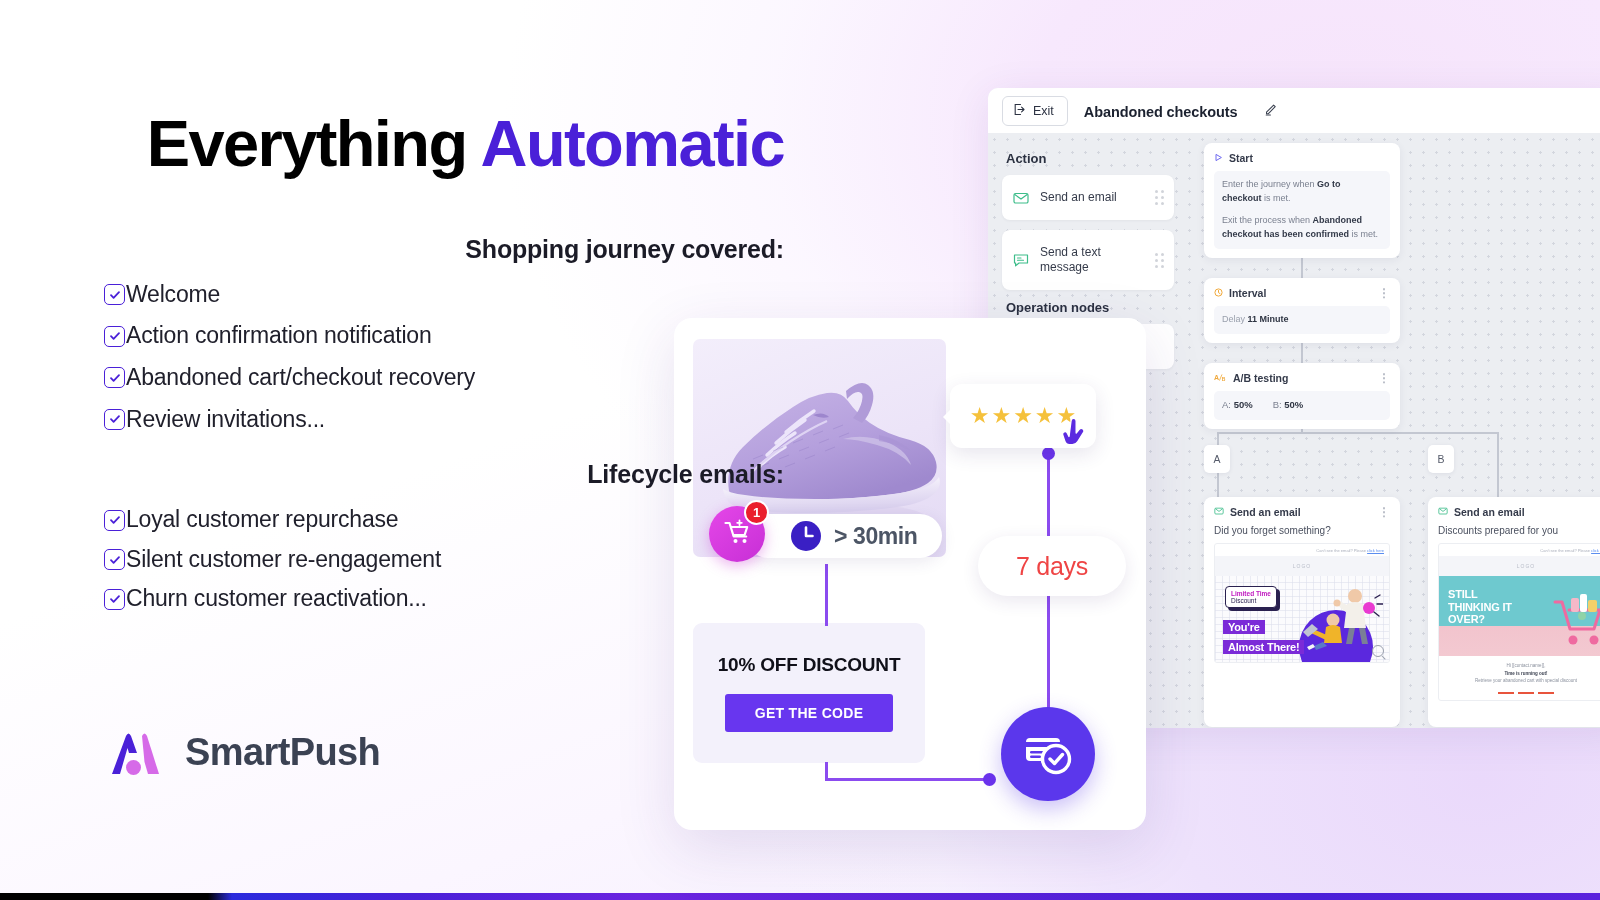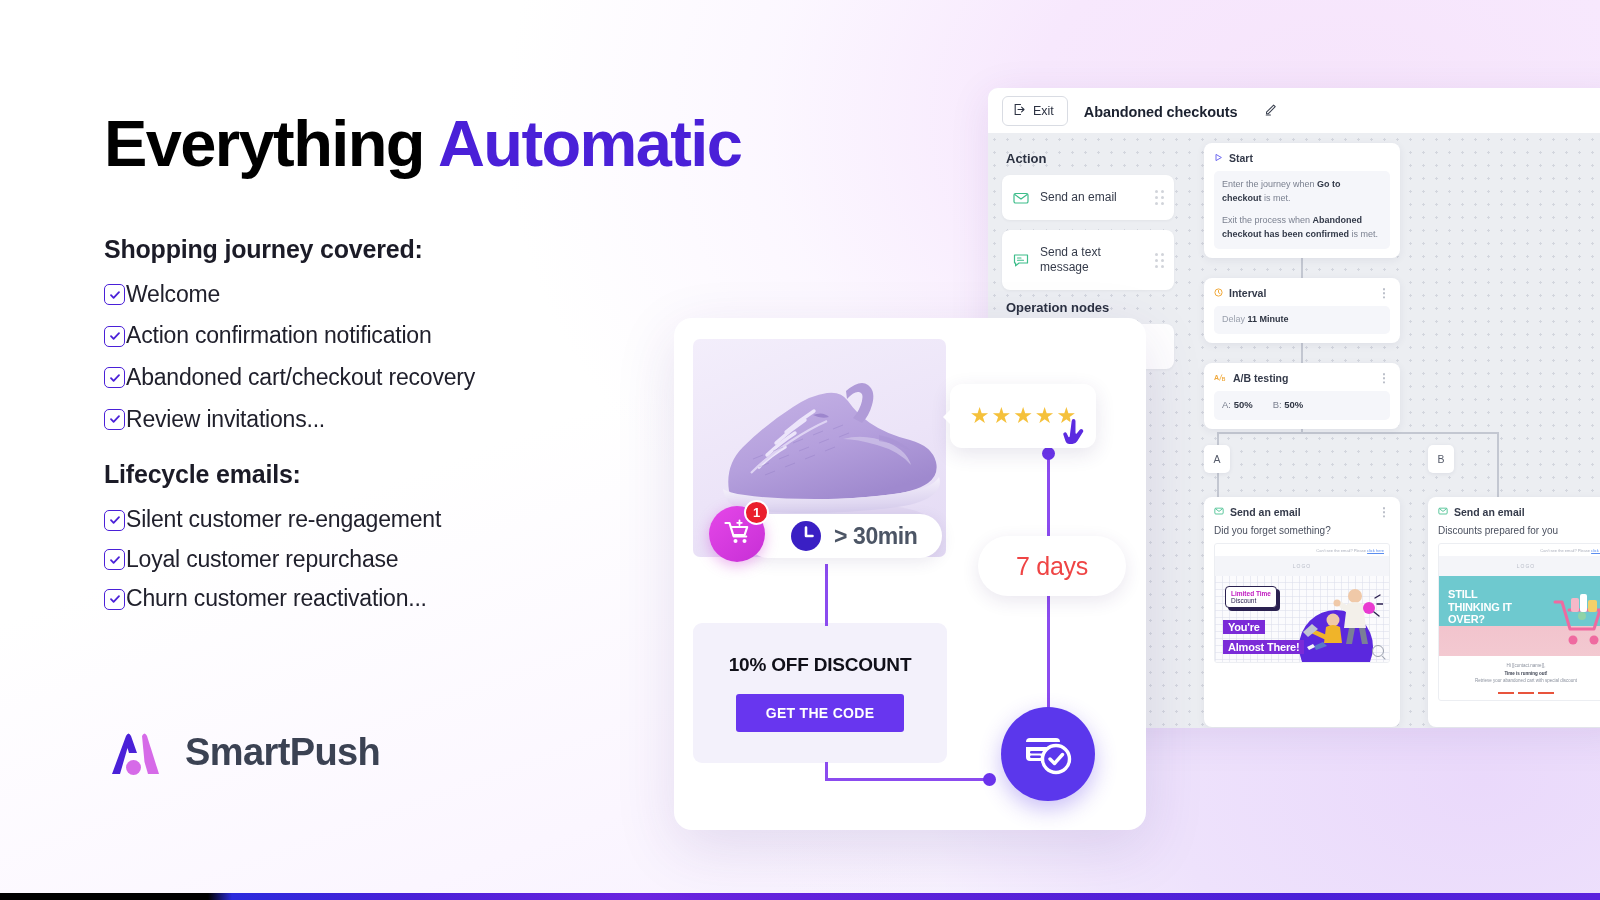--- a/index.html
+++ b/index.html
@@ -17,21 +17,21 @@
       radial-gradient(1100px 780px at 1340px 120px, #f6e4fb 0%, #f7e8fd 28%, rgba(250,243,255,0.65) 52%, rgba(255,255,255,0) 76%),
       radial-gradient(900px 620px at 1480px 780px, #ead9fb 0%, #eee2fc 35%, rgba(247,241,255,0.5) 62%, rgba(255,255,255,0) 82%),
       linear-gradient(160deg, #ffffff 0%, #ffffff 42%, #fbf6ff 70%, #f4ecfd 100%);
   }
   #bottom-accent-bar {
     position: absolute; left: 0; right: 0; bottom: 0; height: 7px;
     background: linear-gradient(90deg, #000 0%, #000 13%, #2b2bdd 14.5%, #4a20d8 26%, #6b24e0 40%, #5a22da 60%, #4a20d8 82%, #5b22dd 100%);
   }
 
   
-  #left-panel { position: absolute; left: 104px; top: 110px; width: 680px; z-index: 6; }
+  #left-panel { position: absolute; left: 104px; top: 110px; width: 680px; z-index: 6; text-align: right; }
   #headline {
     font-size: 65px; font-weight: bold; letter-spacing: -1.6px;
     line-height: 1.06; color: #000; white-space: nowrap;
   }
   #headline .accent { color: #4a20d8; }
   .section-title {
     font-size: 25px; font-weight: bold; color: #1b1b27;
     letter-spacing: -0.2px;
   }
   #section-shopping { margin-top: 56px; }
@@ -276,21 +276,21 @@
 
   #days-pill {
     position: absolute; left: 304px; top: 218px; width: 148px; height: 60px;
     background: #fff; border-radius: 30px; z-index: 2;
     display: flex; align-items: center; justify-content: center;
     box-shadow: 0 5px 18px rgba(60,40,110,0.11);
   }
   #days-text { font-size: 25px; color: #ef4444; letter-spacing: -0.3px; }
 
   #discount-box {
-    position: absolute; left: 19px; top: 305px; width: 254px; height: 140px;
+    position: absolute; left: 19px; top: 305px; width: 232px; height: 140px;
     background: #f3f1fb; border-radius: 9px;
     display: flex; flex-direction: column; align-items: center; justify-content: center; gap: 18px;
   }
   #discount-title { font-size: 19px; font-weight: bold; color: #101019; letter-spacing: -0.2px; }
   #discount-button {
     background: #6836ef; color: #fff; font-size: 14px; font-weight: bold;
     padding: 11px 30px; border-radius: 3px; letter-spacing: 0.3px;
   }
 
   #payment-badge {
@@ -352,29 +352,29 @@
 
   <div id="section-lifecycle-wrap">
     <div id="section-lifecycle" class="section-title">Lifecycle emails:</div>
     <ul class="check-list">
       <li class="check-item">
         <span class="check-box">
           <svg width="12" height="12" viewBox="0 0 12 12">
               <path d="M2 6.2 L4.6 8.8 L10 3.2" stroke="#4a20d8" stroke-width="1.8" fill="none" stroke-linecap="round" stroke-linejoin="round"></path>
             </svg>
         </span>
-        <span class="check-label">Silent customer re-engagement</span>
+        <span class="check-label">Loyal customer repurchase</span>
       </li>
       <li class="check-item">
         <span class="check-box">
           <svg width="12" height="12" viewBox="0 0 12 12">
               <path d="M2 6.2 L4.6 8.8 L10 3.2" stroke="#4a20d8" stroke-width="1.8" fill="none" stroke-linecap="round" stroke-linejoin="round"></path>
             </svg>
         </span>
-        <span class="check-label">Loyal customer repurchase</span>
+        <span class="check-label">Silent customer re-engagement</span>
       </li>
       <li class="check-item">
         <span class="check-box">
           <svg width="12" height="12" viewBox="0 0 12 12">
               <path d="M2 6.2 L4.6 8.8 L10 3.2" stroke="#4a20d8" stroke-width="1.8" fill="none" stroke-linecap="round" stroke-linejoin="round"></path>
             </svg>
         </span>
         <span class="check-label">Churn customer reactivation...</span>
       </li>
     </ul>

